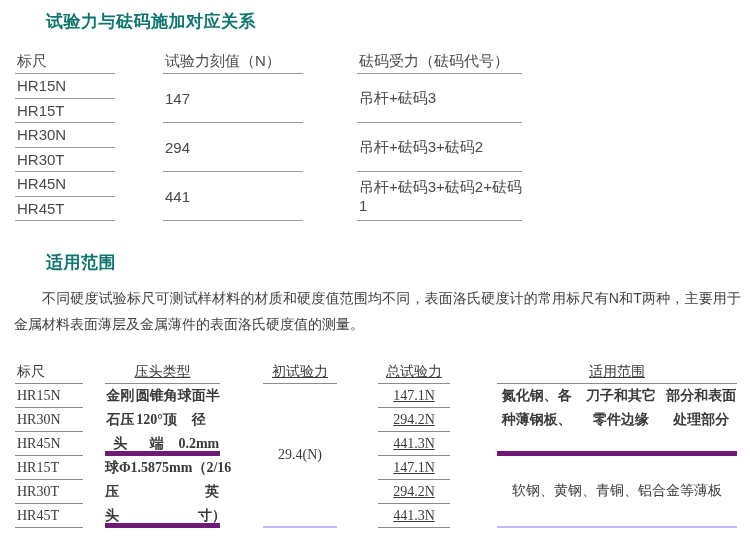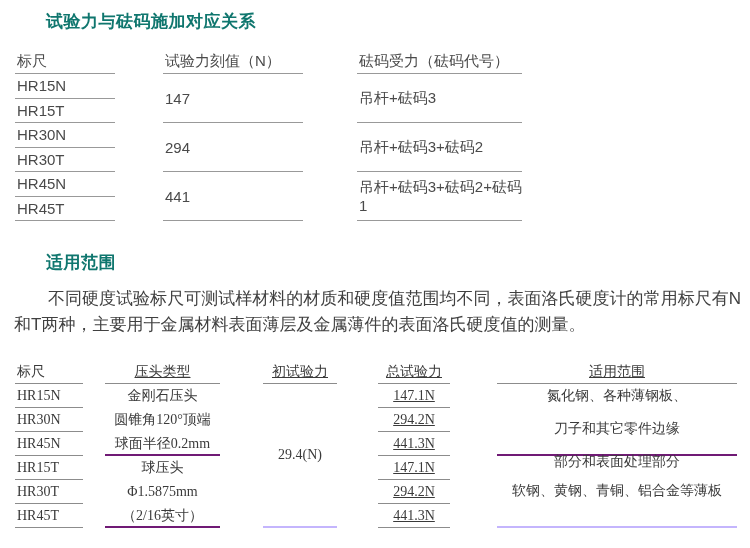--- a/index.html
+++ b/index.html
@@ -24,37 +24,37 @@
     grid-template-rows: 24px repeat(6, 24.5px);
     font-size: 15px; color: #4a4a4a;
   }
   .t1 .cell { border-bottom: 1px solid #999; display: flex; align-items: center; padding-left: 2px; }
   .t1 .hdr { color: #4a4a4a; }
   .t1 .span2 { display: flex; align-items: center; padding-left: 2px; border-bottom: 1px solid #999; }
 
   
   .para {
     position: absolute; left: 14px; top: 286px; width: 727px;
-    font-size: 17px; line-height: 25.5px; color: #404040;
+    font-size: 14px; line-height: 25.5px; color: #404040;
     text-indent: 2em; text-align: justify;
   }
 
   
   .t2 {
     position: absolute; left: 15px; top: 360px;
     display: grid;
     grid-template-columns: 68px 22px 115px 43px 74px 41px 72px 47px 240px;
     grid-template-rows: 24px repeat(6, 24px);
     font-family: "Liberation Serif", "DejaVu Serif", serif;
     font-size: 14px; color: #3a3a3a;
   }
   .t2 .cell { border-bottom: 1px solid #8c8c8c; display: flex; align-items: center; }
   .t2 .left { justify-content: flex-start; padding-left: 2px; }
   .t2 .ctr  { justify-content: center; text-align: center; text-decoration: underline; }
-  .t2 .group { border-bottom: 2px solid #701a75; display: flex; flex-direction: column; justify-content: flex-start; }
+  .t2 .group { border-bottom: 5px solid #701a75; display: flex; justify-content: flex-start; font-weight: bold; }
   .t2 .group .line { height: 24px; line-height: 24px; text-align: center; }
   .t2 .vcenter { border-bottom: 2px solid #c4b5fd; display: flex; align-items: center; justify-content: center; }
 </style>
 </head>
 <body>
 
 <div id="title1" class="sec-title">试验力与砝码施加对应关系</div>
 
 <div class="t1">
 

